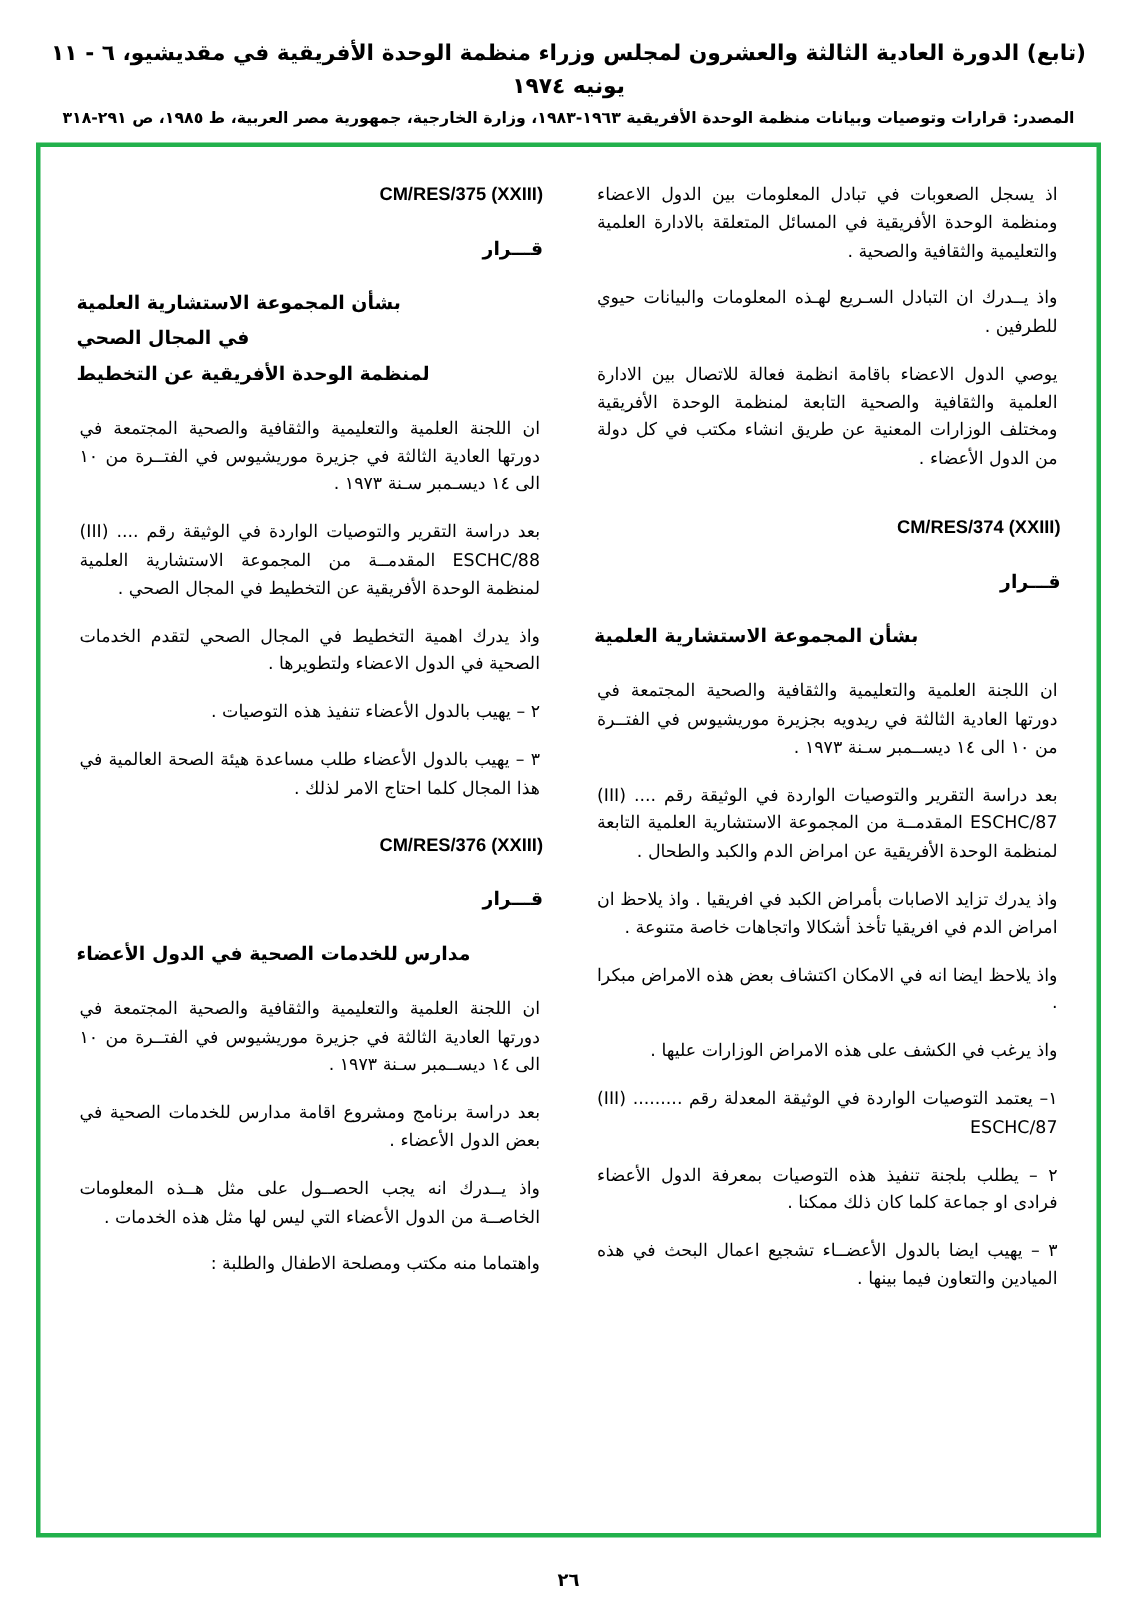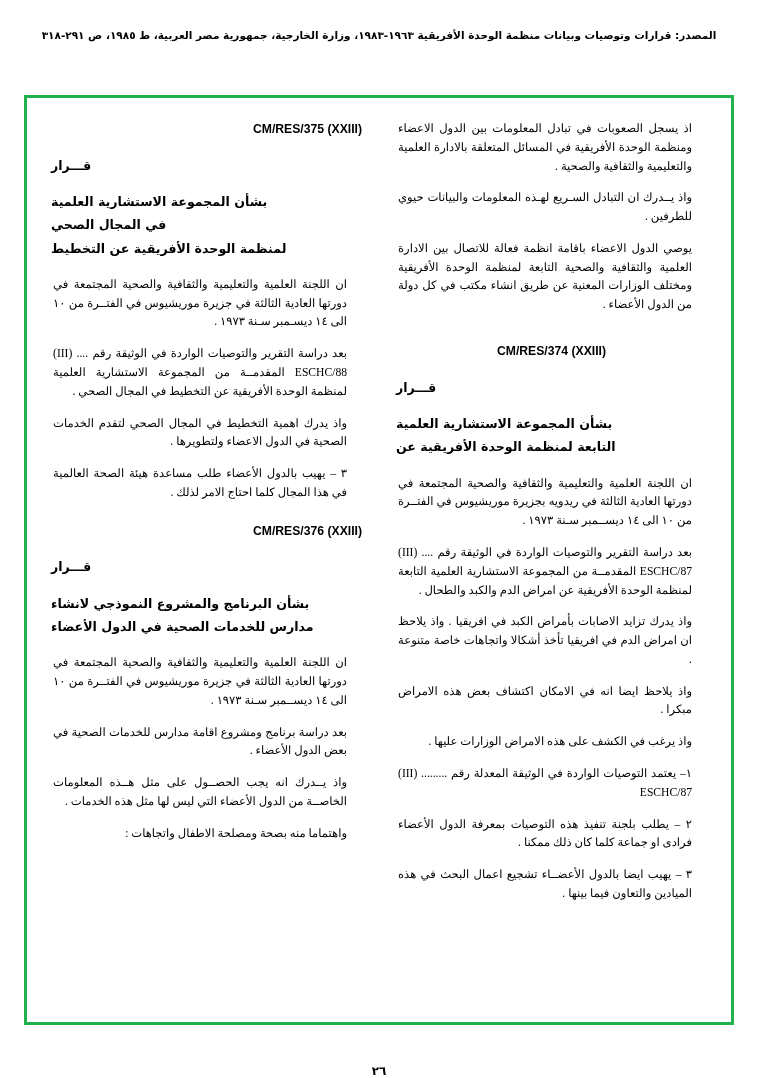--- a/index.html
+++ b/index.html
@@ -67,80 +67,79 @@
   .res-code {
     direction: ltr;
     text-align: right;
     font-family: "Liberation Sans", sans-serif;
     font-size: 12.2px;
     font-weight: bold;
     margin: 0 0 16px 0;
     unicode-bidi: isolate;
   }
   .col.right .res-code {
-    text-align: center;
+    text-align: right;
   }
   .qarar {
-    text-align: left;
+    text-align: right;
     font-weight: bold;
     font-size: 12.5px;
     letter-spacing: 5px;
     margin: 0 0 14px 0;
   }
   .res-heading {
     text-align: left;
     font-weight: bold;
     font-size: 12.6px;
     line-height: 1.85;
     margin: 0 0 16px 0;
   }
   .para {
-    margin: 0 13px 13px 0;
+    margin: 0 0 13px 0;
     text-align: justify;
     text-align-last: right;
     padding: 0 2px;
-    font-family: Liberation Serif, serif;
   }
   .spacer-sm { height: 6px; }
   .spacer-md { height: 14px; }
   .page-number {
     position: absolute;
-    bottom: 0;
+    bottom: 18px;
     left: 0;
     right: 0;
     text-align: center;
     font-size: 12px;
     font-weight: bold;
     direction: rtl;
   }
 </style>
 </head>
 <body>
 
 <div class="page">
 
   <div class="header-block">
+    <div class="doc-title">(تابع) الدورة العادية الثالثة والعشرون لمجلس وزراء منظمة الوحدة الأفريقية في مقديشيو، ٦ - ١١ يونيه ١٩٧٤</div>
     <div class="doc-source">المصدر: قرارات وتوصيات وبيانات منظمة الوحدة الأفريقية ١٩٦٣-١٩٨٣، وزارة الخارجية، جمهورية مصر العربية، ط ١٩٨٥، ص ٢٩١-٣١٨</div>
   </div>
 
   <div class="frame" style="border-color: rgb(34, 177, 76);">
     <div class="columns">
 
       <div class="col right">
         <div class="para">اذ يسجل الصعوبات في تبادل المعلومات بين الدول الاعضاء ومنظمة الوحدة الأفريقية في المسائل المتعلقة بالادارة العلمية والتعليمية والثقافية والصحية .</div>
         <div class="para">واذ يــدرك ان التبادل السـريع لهـذه المعلومات والبيانات حيوي للطرفين .</div>
         <div class="para">يوصي الدول الاعضاء باقامة انظمة فعالة للاتصال بين الادارة العلمية والثقافية والصحية التابعة لمنظمة الوحدة الأفريقية ومختلف الوزارات المعنية عن طريق انشاء مكتب في كل دولة من الدول الأعضاء .</div>
 
         <div class="spacer-md"></div>
 
         <div class="res-code">CM/RES/374 (XXIII)</div>
         <div class="qarar">قـــرار</div>
         <div class="res-heading">
           <div>بشأن المجموعة الاستشارية العلمية</div>
-          <div>التابعة لمنظمة الوحدة الأفريقية عن</div>
         </div>
         <div class="para">ان اللجنة العلمية والتعليمية والثقافية والصحية المجتمعة في دورتها العادية الثالثة في ريدويه بجزيرة موريشيوس في الفتــرة من ١٠ الى ١٤ ديســمبر سـنة ١٩٧٣ .</div>
         <div class="para">بعد دراسة التقرير والتوصيات الواردة في الوثيقة رقم .... (III) ESCHC/87 المقدمــة من المجموعة الاستشارية العلمية التابعة لمنظمة الوحدة الأفريقية عن امراض الدم والكبد والطحال .</div>
         <div class="para">واذ يدرك تزايد الاصابات بأمراض الكبد في افريقيا . واذ يلاحظ ان امراض الدم في افريقيا تأخذ أشكالا واتجاهات خاصة متنوعة .</div>
         <div class="para">واذ يلاحظ ايضا انه في الامكان اكتشاف بعض هذه الامراض مبكرا .</div>
         <div class="para">واذ يرغب في الكشف على هذه الامراض الوزارات عليها .</div>
         <div class="para">١– يعتمد التوصيات الواردة في الوثيقة المعدلة رقم ......... (III) ESCHC/87</div>
         <div class="para">٢ – يطلب بلجنة تنفيذ هذه التوصيات بمعرفة الدول الأعضاء فرادى او جماعة كلما كان ذلك ممكنا .</div>
         <div class="para">٣ – يهيب ايضا بالدول الأعضــاء تشجيع اعمال البحث في هذه الميادين والتعاون فيما بينها .</div>
       </div>
@@ -149,33 +148,33 @@
         <div class="res-code">CM/RES/375 (XXIII)</div>
         <div class="qarar">قـــرار</div>
         <div class="res-heading">
           <div>بشأن المجموعة الاستشارية العلمية</div>
           <div>في المجال الصحي</div>
           <div>لمنظمة الوحدة الأفريقية عن التخطيط</div>
         </div>
         <div class="para">ان اللجنة العلمية والتعليمية والثقافية والصحية المجتمعة في دورتها العادية الثالثة في جزيرة موريشيوس في الفتــرة من ١٠ الى ١٤ ديسـمبر سـنة ١٩٧٣ .</div>
         <div class="para">بعد دراسة التقرير والتوصيات الواردة في الوثيقة رقم .... (III) ESCHC/88 المقدمــة من المجموعة الاستشارية العلمية لمنظمة الوحدة الأفريقية عن التخطيط في المجال الصحي .</div>
         <div class="para">واذ يدرك اهمية التخطيط في المجال الصحي لتقدم الخدمات الصحية في الدول الاعضاء ولتطويرها .</div>
+        <div class="para">٢ – يهيب بالدول الأعضاء تنفيذ هذه التوصيات .</div>
         <div class="para">٣ – يهيب بالدول الأعضاء طلب مساعدة هيئة الصحة العالمية في هذا المجال كلما احتاج الامر لذلك .</div>
 
         <div class="spacer-sm"></div>
 
         <div class="res-code">CM/RES/376 (XXIII)</div>
         <div class="qarar">قـــرار</div>
         <div class="res-heading">
-          <div>بشأن البرنامج والمشروع النموذجي لانشاء</div>
           <div>مدارس للخدمات الصحية في الدول الأعضاء</div>
         </div>
         <div class="para">ان اللجنة العلمية والتعليمية والثقافية والصحية المجتمعة في دورتها العادية الثالثة في جزيرة موريشيوس في الفتــرة من ١٠ الى ١٤ ديســمبر سـنة ١٩٧٣ .</div>
         <div class="para">بعد دراسة برنامج ومشروع اقامة مدارس للخدمات الصحية في بعض الدول الأعضاء .</div>
         <div class="para">واذ يــدرك انه يجب الحصــول على مثل هــذه المعلومات الخاصــة من الدول الأعضاء التي ليس لها مثل هذه الخدمات .</div>
-        <div class="para">واهتماما منه بصحة ومصلحة الاطفال واتجاهات :</div>
+        <div class="para">واهتماما منه مكتب ومصلحة الاطفال والطلبة :</div>
       </div>
 
     </div>
   </div>
 
   <div class="page-number">٢٦</div>
 </div>
 
 </body></html>

